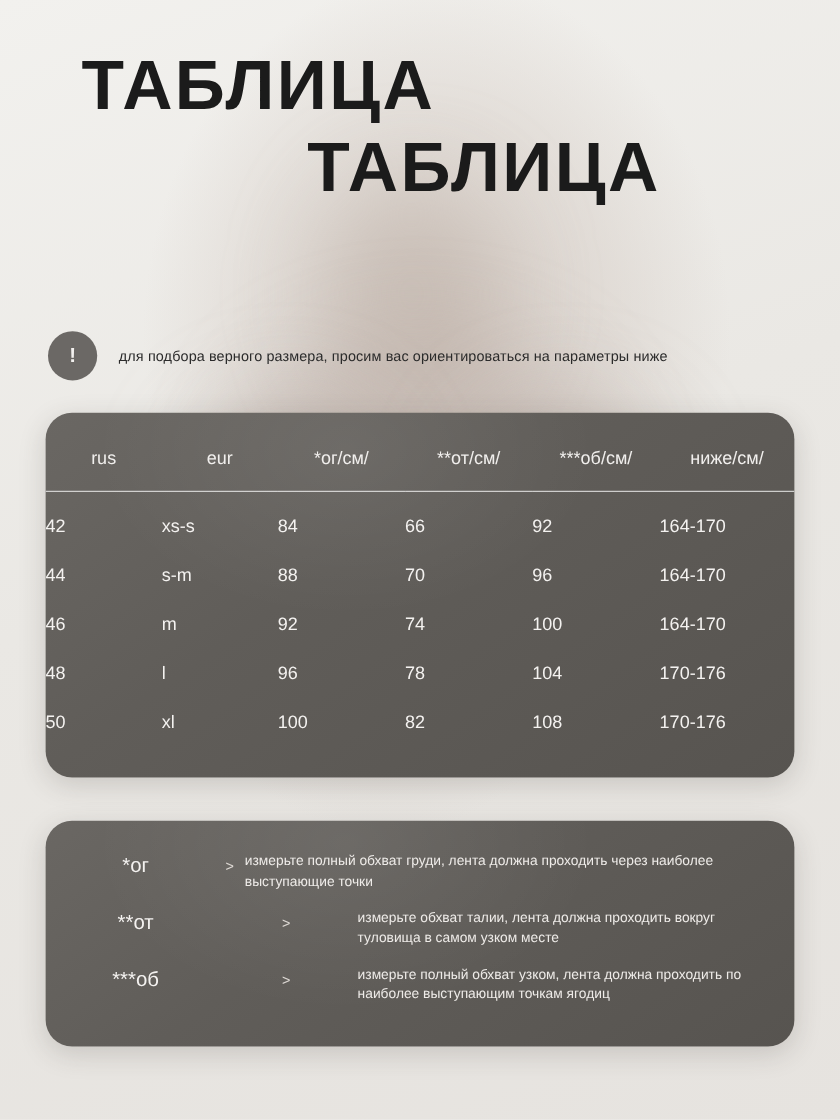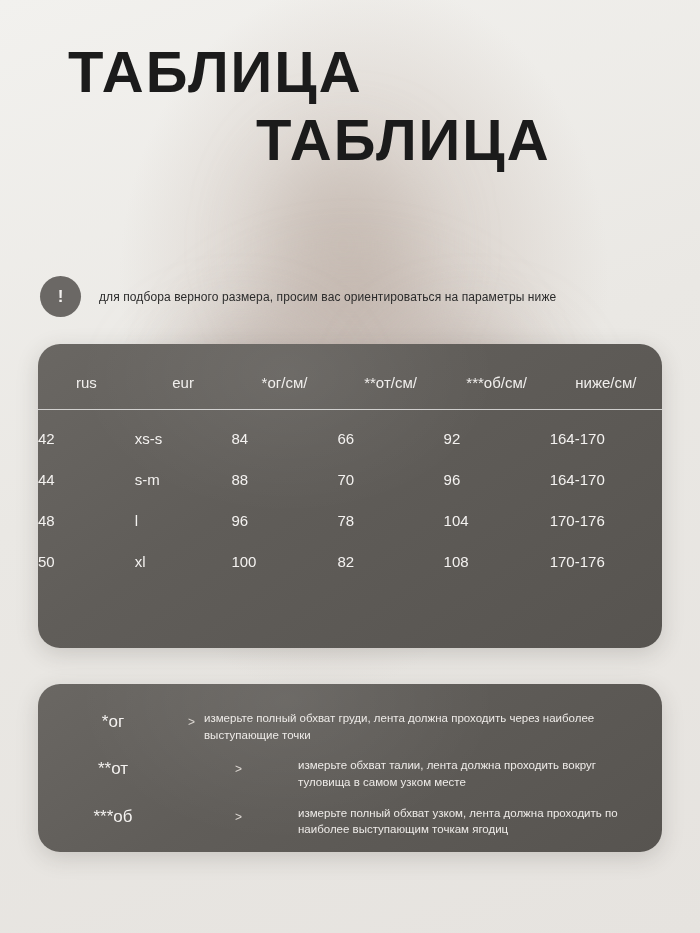--- a/index.html
+++ b/index.html
@@ -150,21 +150,21 @@
   }
   .col-rus { width: 15.5%; }
   .col-eur { width: 15.5%; }
   .col-og  { width: 17%; }
   .col-ot  { width: 17%; }
   .col-ob  { width: 17%; }
   .col-h   { width: 18%; }
 
   .legend-card {
     top: 684px;
-    height: 168px;
+    height: 188px;
     padding: 0;
   }
   .legend-row {
     position: relative;
     display: flex;
     align-items: flex-start;
     padding: 0 26px 0 0;
   }
   .legend-row + .legend-row { margin-top: 14px; gap: 47px; }
   .legend-rows { padding-top: 26px; }
@@ -240,20 +240,28 @@
         </tr>
         <tr>
           <td>44</td>
           <td>s-m</td>
           <td>88</td>
           <td>70</td>
           <td>96</td>
           <td>164-170</td>
         </tr>
         <tr>
+          <td>46</td>
+          <td>m</td>
+          <td>92</td>
+          <td>74</td>
+          <td>100</td>
+          <td>164-170</td>
+        </tr>
+        <tr>
           <td>48</td>
           <td>l</td>
           <td>96</td>
           <td>78</td>
           <td>104</td>
           <td>170-176</td>
         </tr>
         <tr>
           <td>50</td>
           <td>xl</td>

